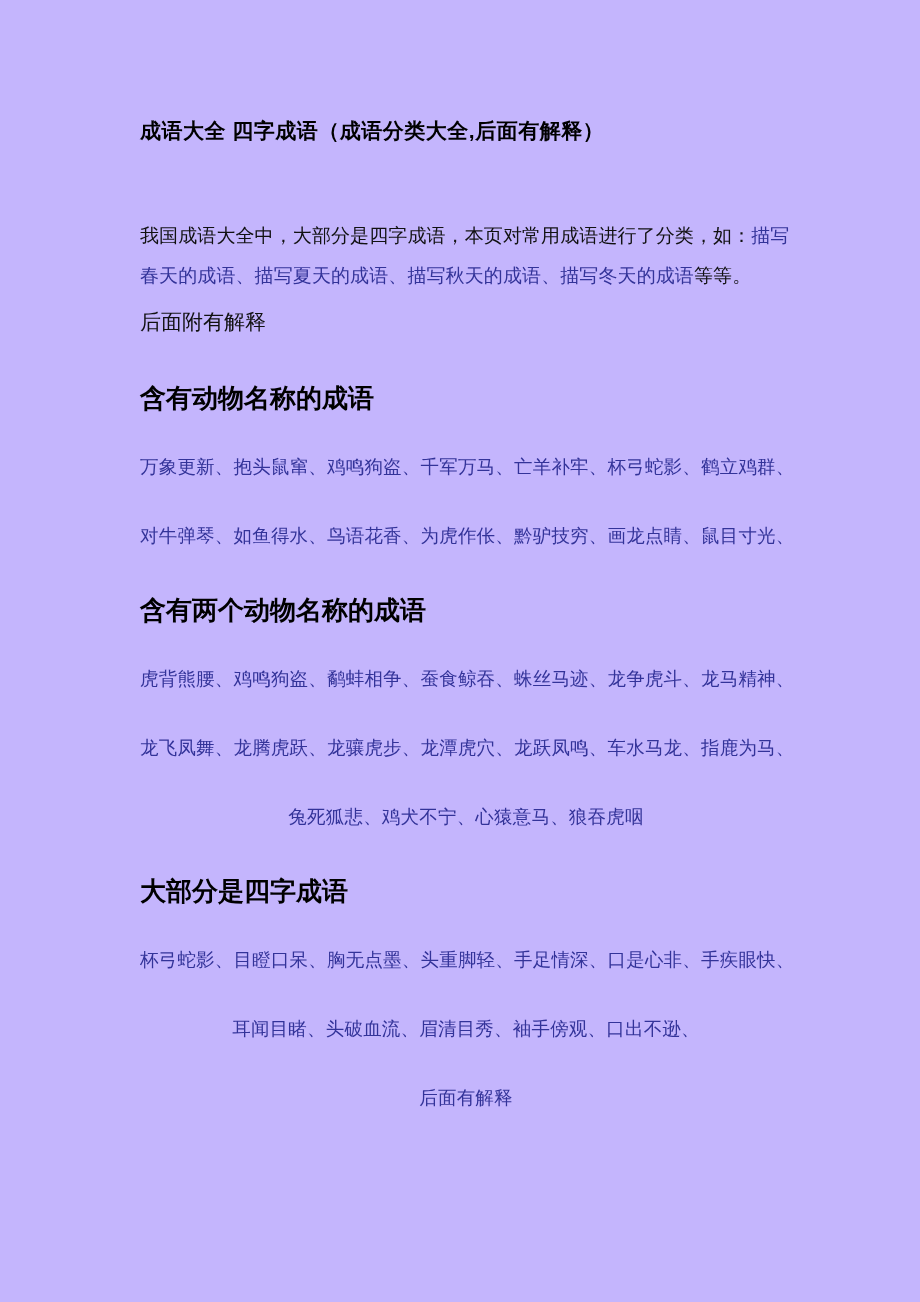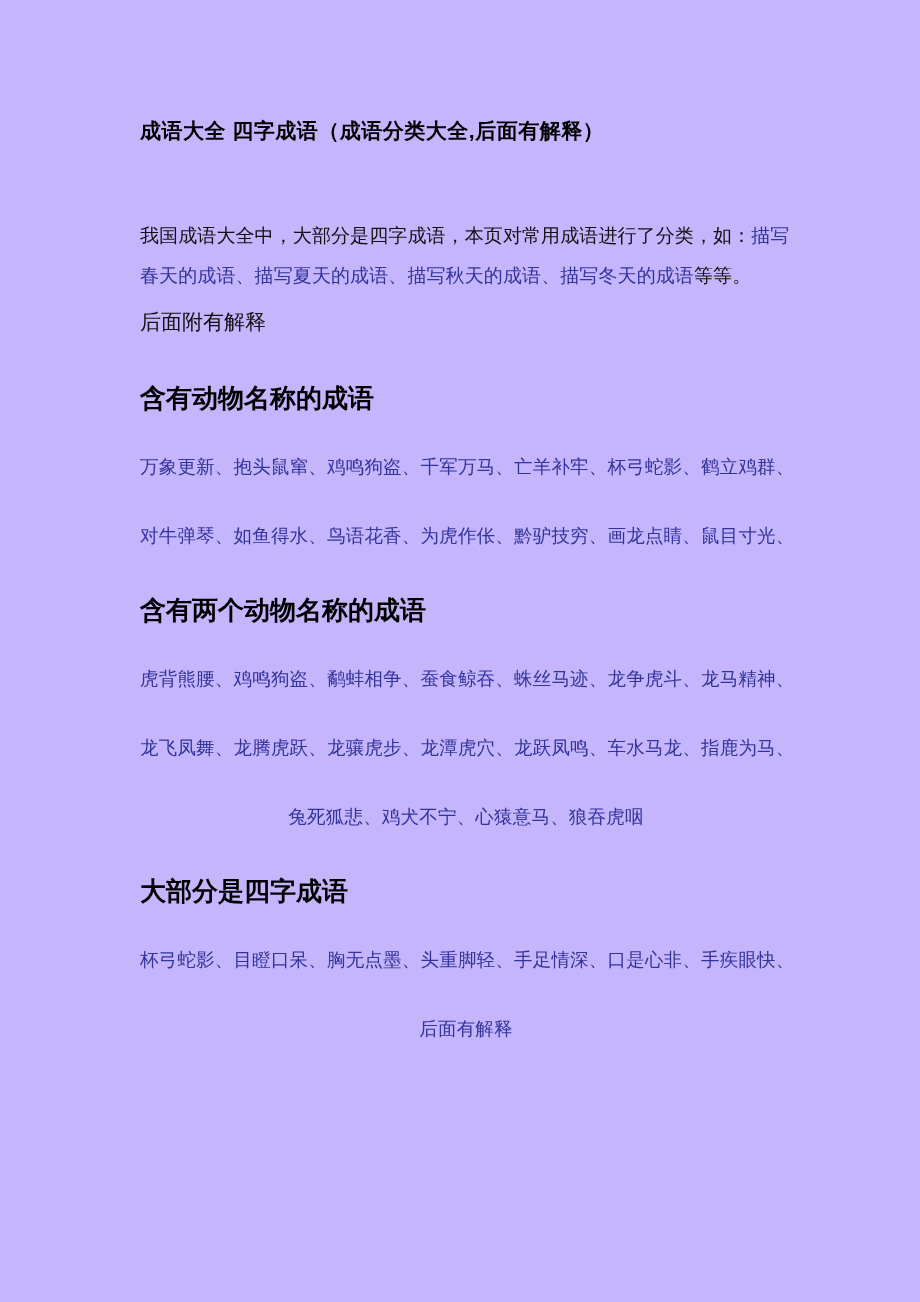--- a/index.html
+++ b/index.html
@@ -80,15 +80,16 @@
   <p class="idiom-line">万象更新、抱头鼠窜、鸡鸣狗盗、千军万马、亡羊补牢、杯弓蛇影、鹤立鸡群、</p>
   <p class="idiom-line">对牛弹琴、如鱼得水、鸟语花香、为虎作伥、黔驴技穷、画龙点睛、鼠目寸光、</p>
 
   <h2 class="section-heading">含有两个动物名称的成语</h2>
   <p class="idiom-line">虎背熊腰、鸡鸣狗盗、鹬蚌相争、蚕食鲸吞、蛛丝马迹、龙争虎斗、龙马精神、</p>
   <p class="idiom-line">龙飞凤舞、龙腾虎跃、龙骧虎步、龙潭虎穴、龙跃凤鸣、车水马龙、指鹿为马、</p>
   <p class="idiom-line">兔死狐悲、鸡犬不宁、心猿意马、狼吞虎咽</p>
 
   <h2 class="section-heading">大部分是四字成语</h2>
   <p class="idiom-line">杯弓蛇影、目瞪口呆、胸无点墨、头重脚轻、手足情深、口是心非、手疾眼快、</p>
+  <p class="idiom-line">耳闻目睹、头破血流、眉清目秀、袖手傍观、口出不逊、</p>
   <p class="idiom-line">后面有解释</p>
 
 </div>
 
 </body></html>

